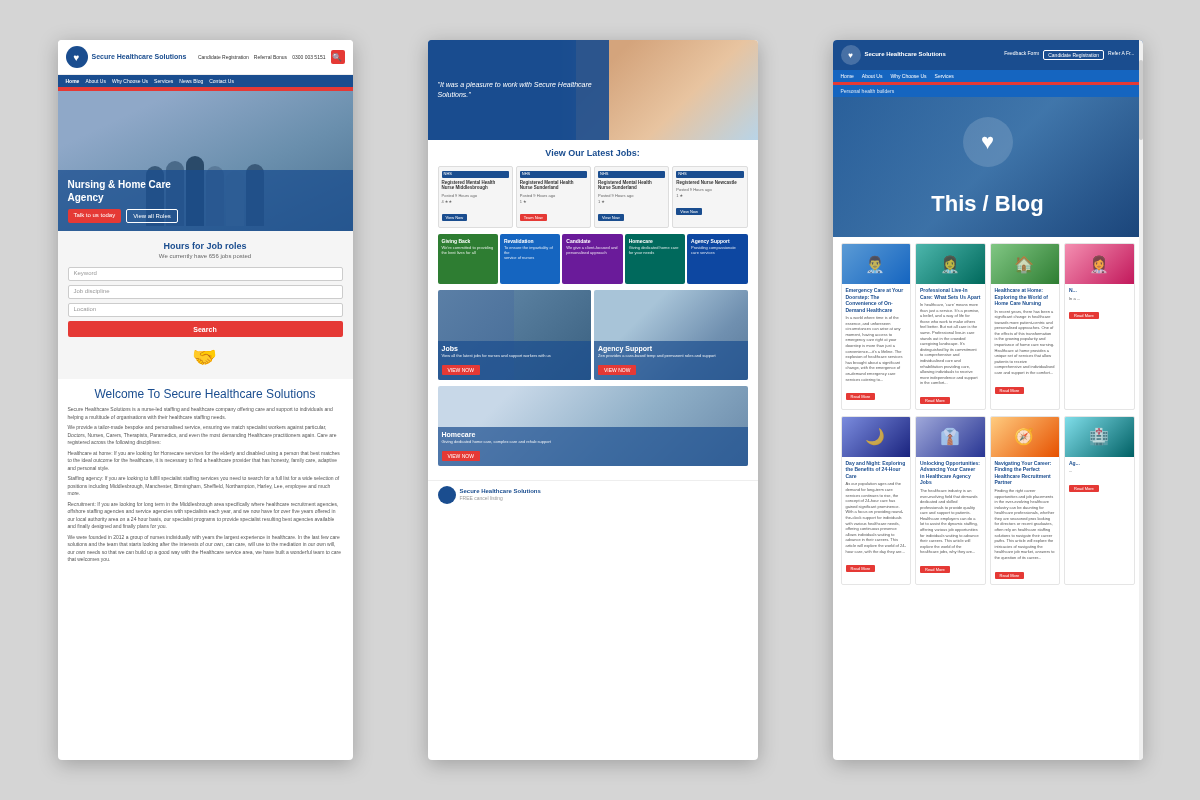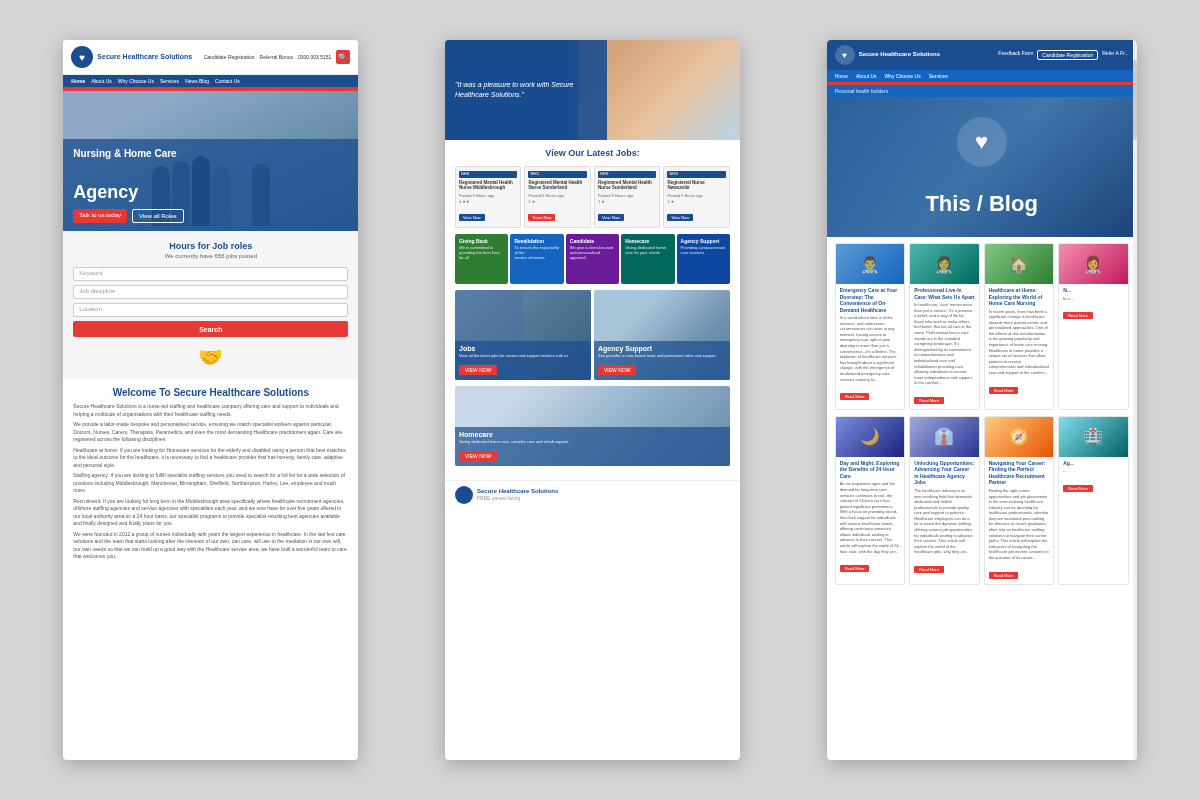--- a/index.html
+++ b/index.html
@@ -199,37 +199,37 @@
       text-align: center;
       font-size: 20px;
       color: #1a4d8f;
     }
 
     .card-left .welcome-section {
       padding: 8px 10px;
     }
 
     .card-left .welcome-title {
-      font-size: 10px;
-      font-weight: bold;
+      font-size: 12px;
+      font-weight: normal;
       color: #1a4d8f;
       text-align: center;
       margin-bottom: 5px;
     }
 
     .card-left .welcome-text {
       font-size: 5px;
       color: #555;
       line-height: 1.5;
       margin-bottom: 3px;
     }
 
     
     .card-middle {
-      width: 295px;
+      width: 330px;
       height: 720px;
       flex-shrink: 0;
     }
 
     .card-middle .hero-banner {
       width: 100%;
       height: 100px;
       background: linear-gradient(to right, #1a4d8f 0%, #1a4d8f 40%, transparent 100%);
       position: relative;
       overflow: hidden;
@@ -758,21 +758,21 @@
       <div class="group-photo">
         <div class="person-fig"></div>
         <div class="person-fig"></div>
         <div class="person-fig"></div>
         <div class="person-fig"></div>
         <div class="person-fig"></div>
         <div class="person-fig"></div>
       </div>
       <div class="hero-overlay">
         <div class="hero-title">Nursing &amp; Home Care</div>
-        <div class="hero-title" style="font-size:18px;margin-top:21px;">Agency</div>
+        <div class="hero-title" style="font-size:10px;">Agency</div>
         <div class="hero-btns">
           <div class="btn-primary">Talk to us today</div>
           <div class="btn-outline">View all Roles</div>
         </div>
       </div>
     </div>
 
     <div class="search-section">
       <div class="search-title">Hours for Job roles</div>
       <div class="search-subtitle">We currently have 656 jobs posted</div>

